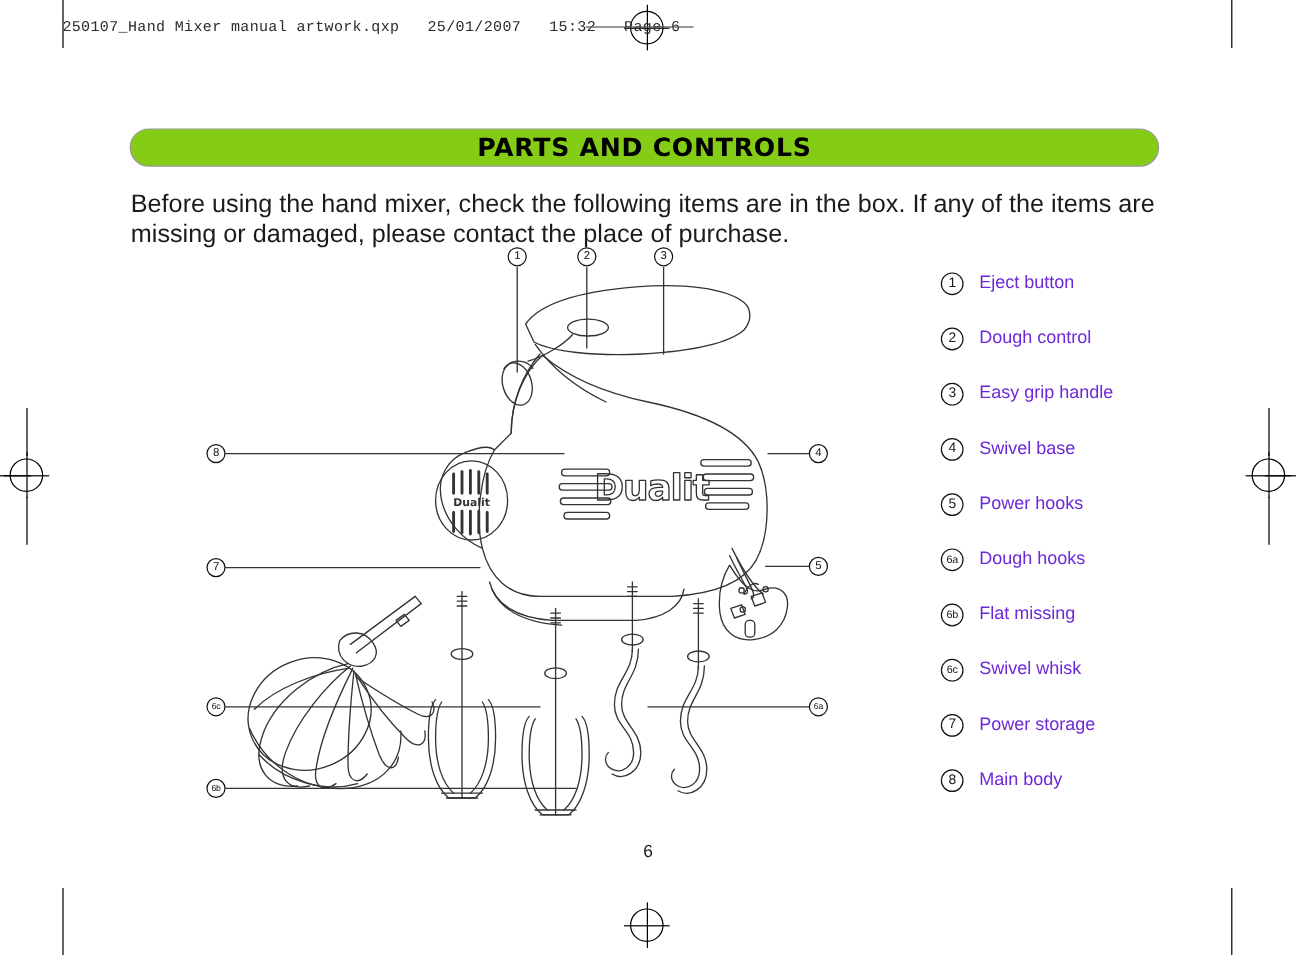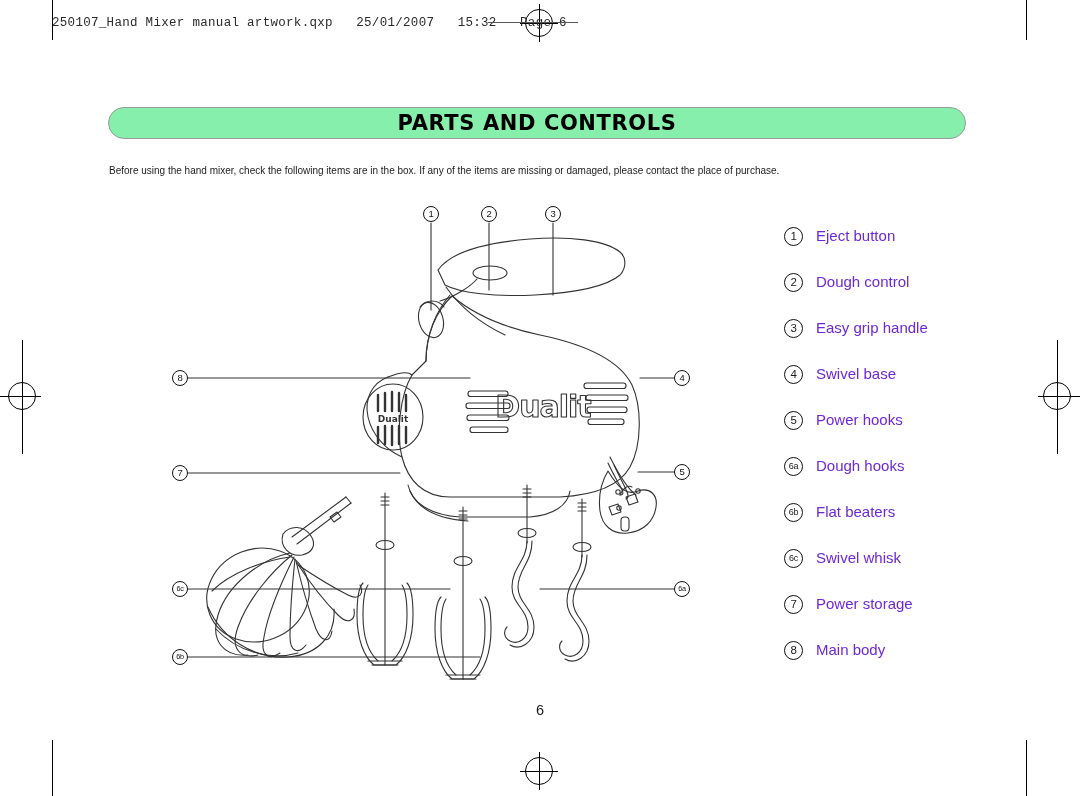--- a/index.html
+++ b/index.html
@@ -22,32 +22,32 @@
   .filehdr{
     position:absolute;left:52px;top:16px;
     font-family:"Liberation Mono","DejaVu Sans Mono",monospace;
     font-size:12.5px;letter-spacing:.3px;color:#2b2b2b;white-space:pre;
   }
   .hdrrule{position:absolute;left:488px;top:22px;width:90px;height:1px;background:#555;}
 
   
   .banner{
     position:absolute;left:108px;top:107px;width:858px;height:32px;
-    background:#86efac;border:1px solid #9a9a9a;border-radius:16px;
+    background:#84cc16;border:1px solid #9a9a9a;border-radius:16px;
     display:flex;align-items:center;justify-content:center;box-sizing:border-box;
   }
   .banner h1{
     margin:0;font-size:21px;font-weight:bold;letter-spacing:.6px;color:#000;
     font-family:"DejaVu Sans","Liberation Sans",sans-serif;
   }
 
   
   .intro{
     position:absolute;left:109px;top:158px;width:860px;
-    font-size:10px;line-height:25px;color:#1b1b1b;
+    font-size:21px;line-height:25px;color:#1b1b1b;
   }
 
   
   .legend{position:absolute;left:784px;top:225px;width:230px;}
   .legend-row{display:flex;align-items:flex-start;height:46px;}
   .marker{
     flex:0 0 auto;width:19px;height:19px;border:1.4px solid #111;border-radius:50%;
     display:flex;align-items:center;justify-content:center;box-sizing:border-box;
     font-size:11.5px;line-height:1;margin-top:2px;letter-spacing:-.3px;
   }
@@ -306,21 +306,21 @@
     <div class="legend-row">
       <div class="marker">5</div>
       <div class="legend-label">Power hooks</div>
     </div>
     <div class="legend-row">
       <div class="marker small">6a</div>
       <div class="legend-label">Dough hooks</div>
     </div>
     <div class="legend-row">
       <div class="marker small">6b</div>
-      <div class="legend-label">Flat beaters</div>
+      <div class="legend-label">Flat missing</div>
     </div>
     <div class="legend-row">
       <div class="marker small">6c</div>
       <div class="legend-label">Swivel whisk</div>
     </div>
     <div class="legend-row">
       <div class="marker">7</div>
       <div class="legend-label">Power storage</div>
     </div>
     <div class="legend-row">

